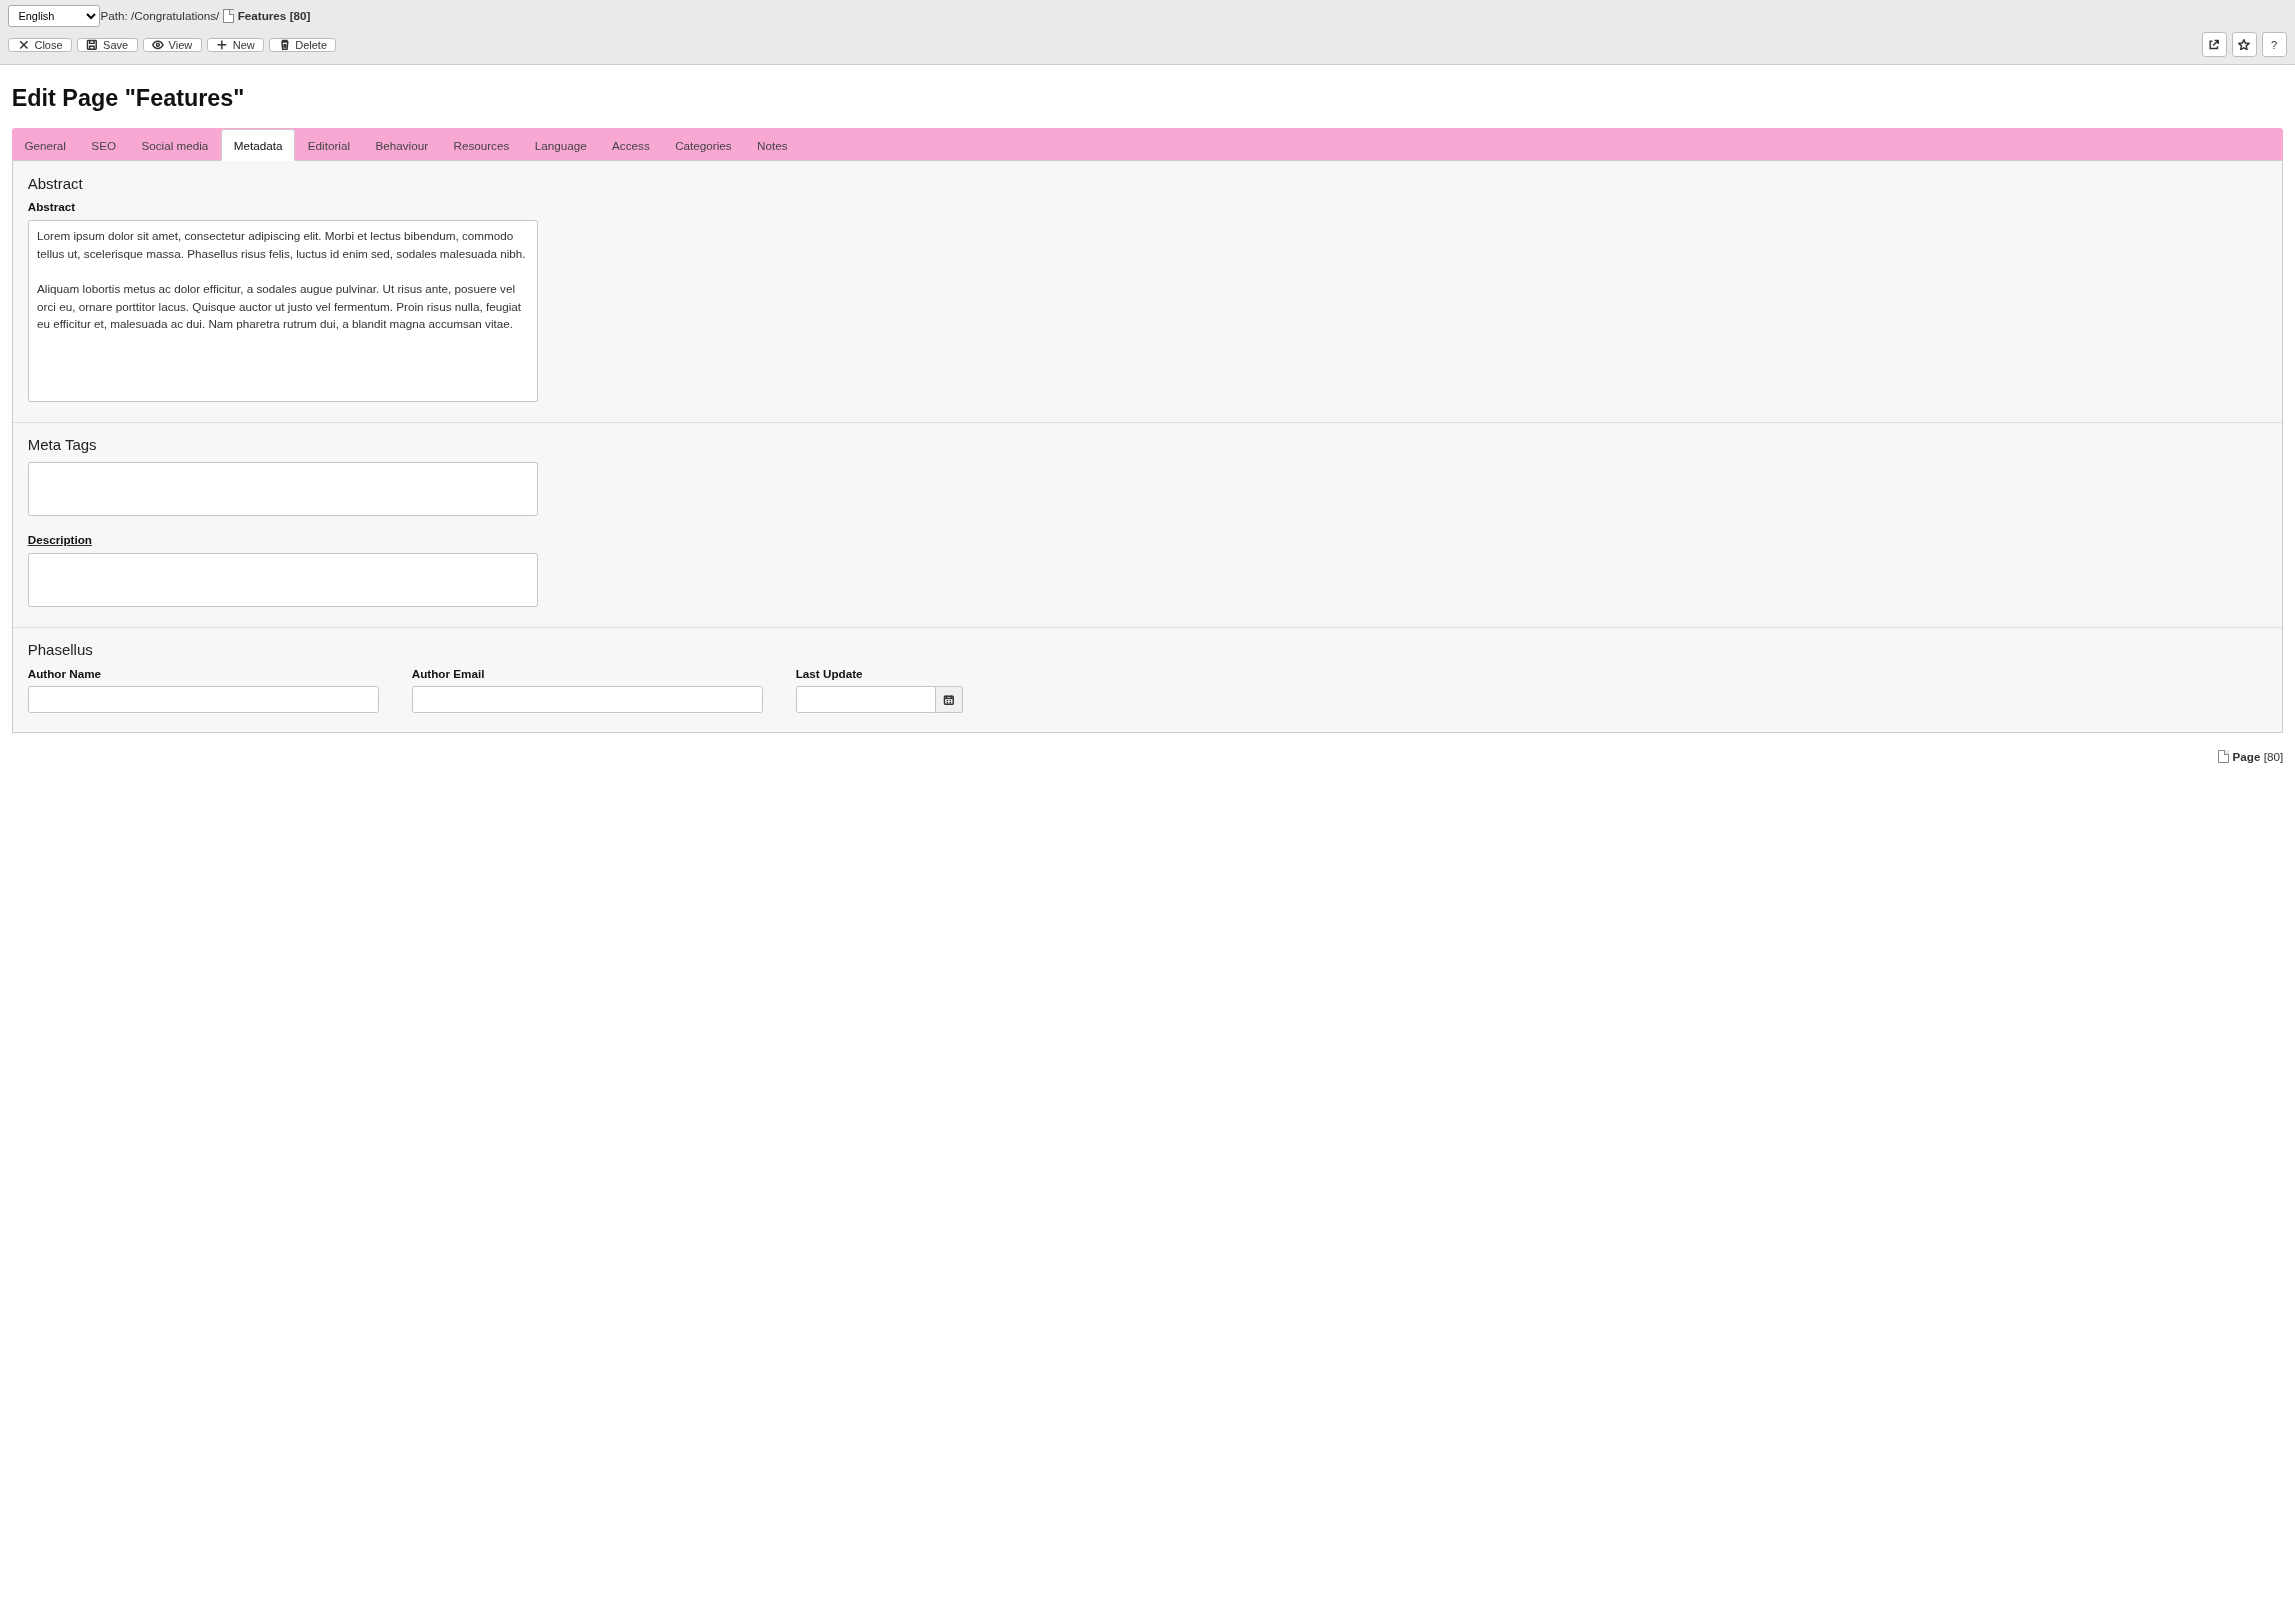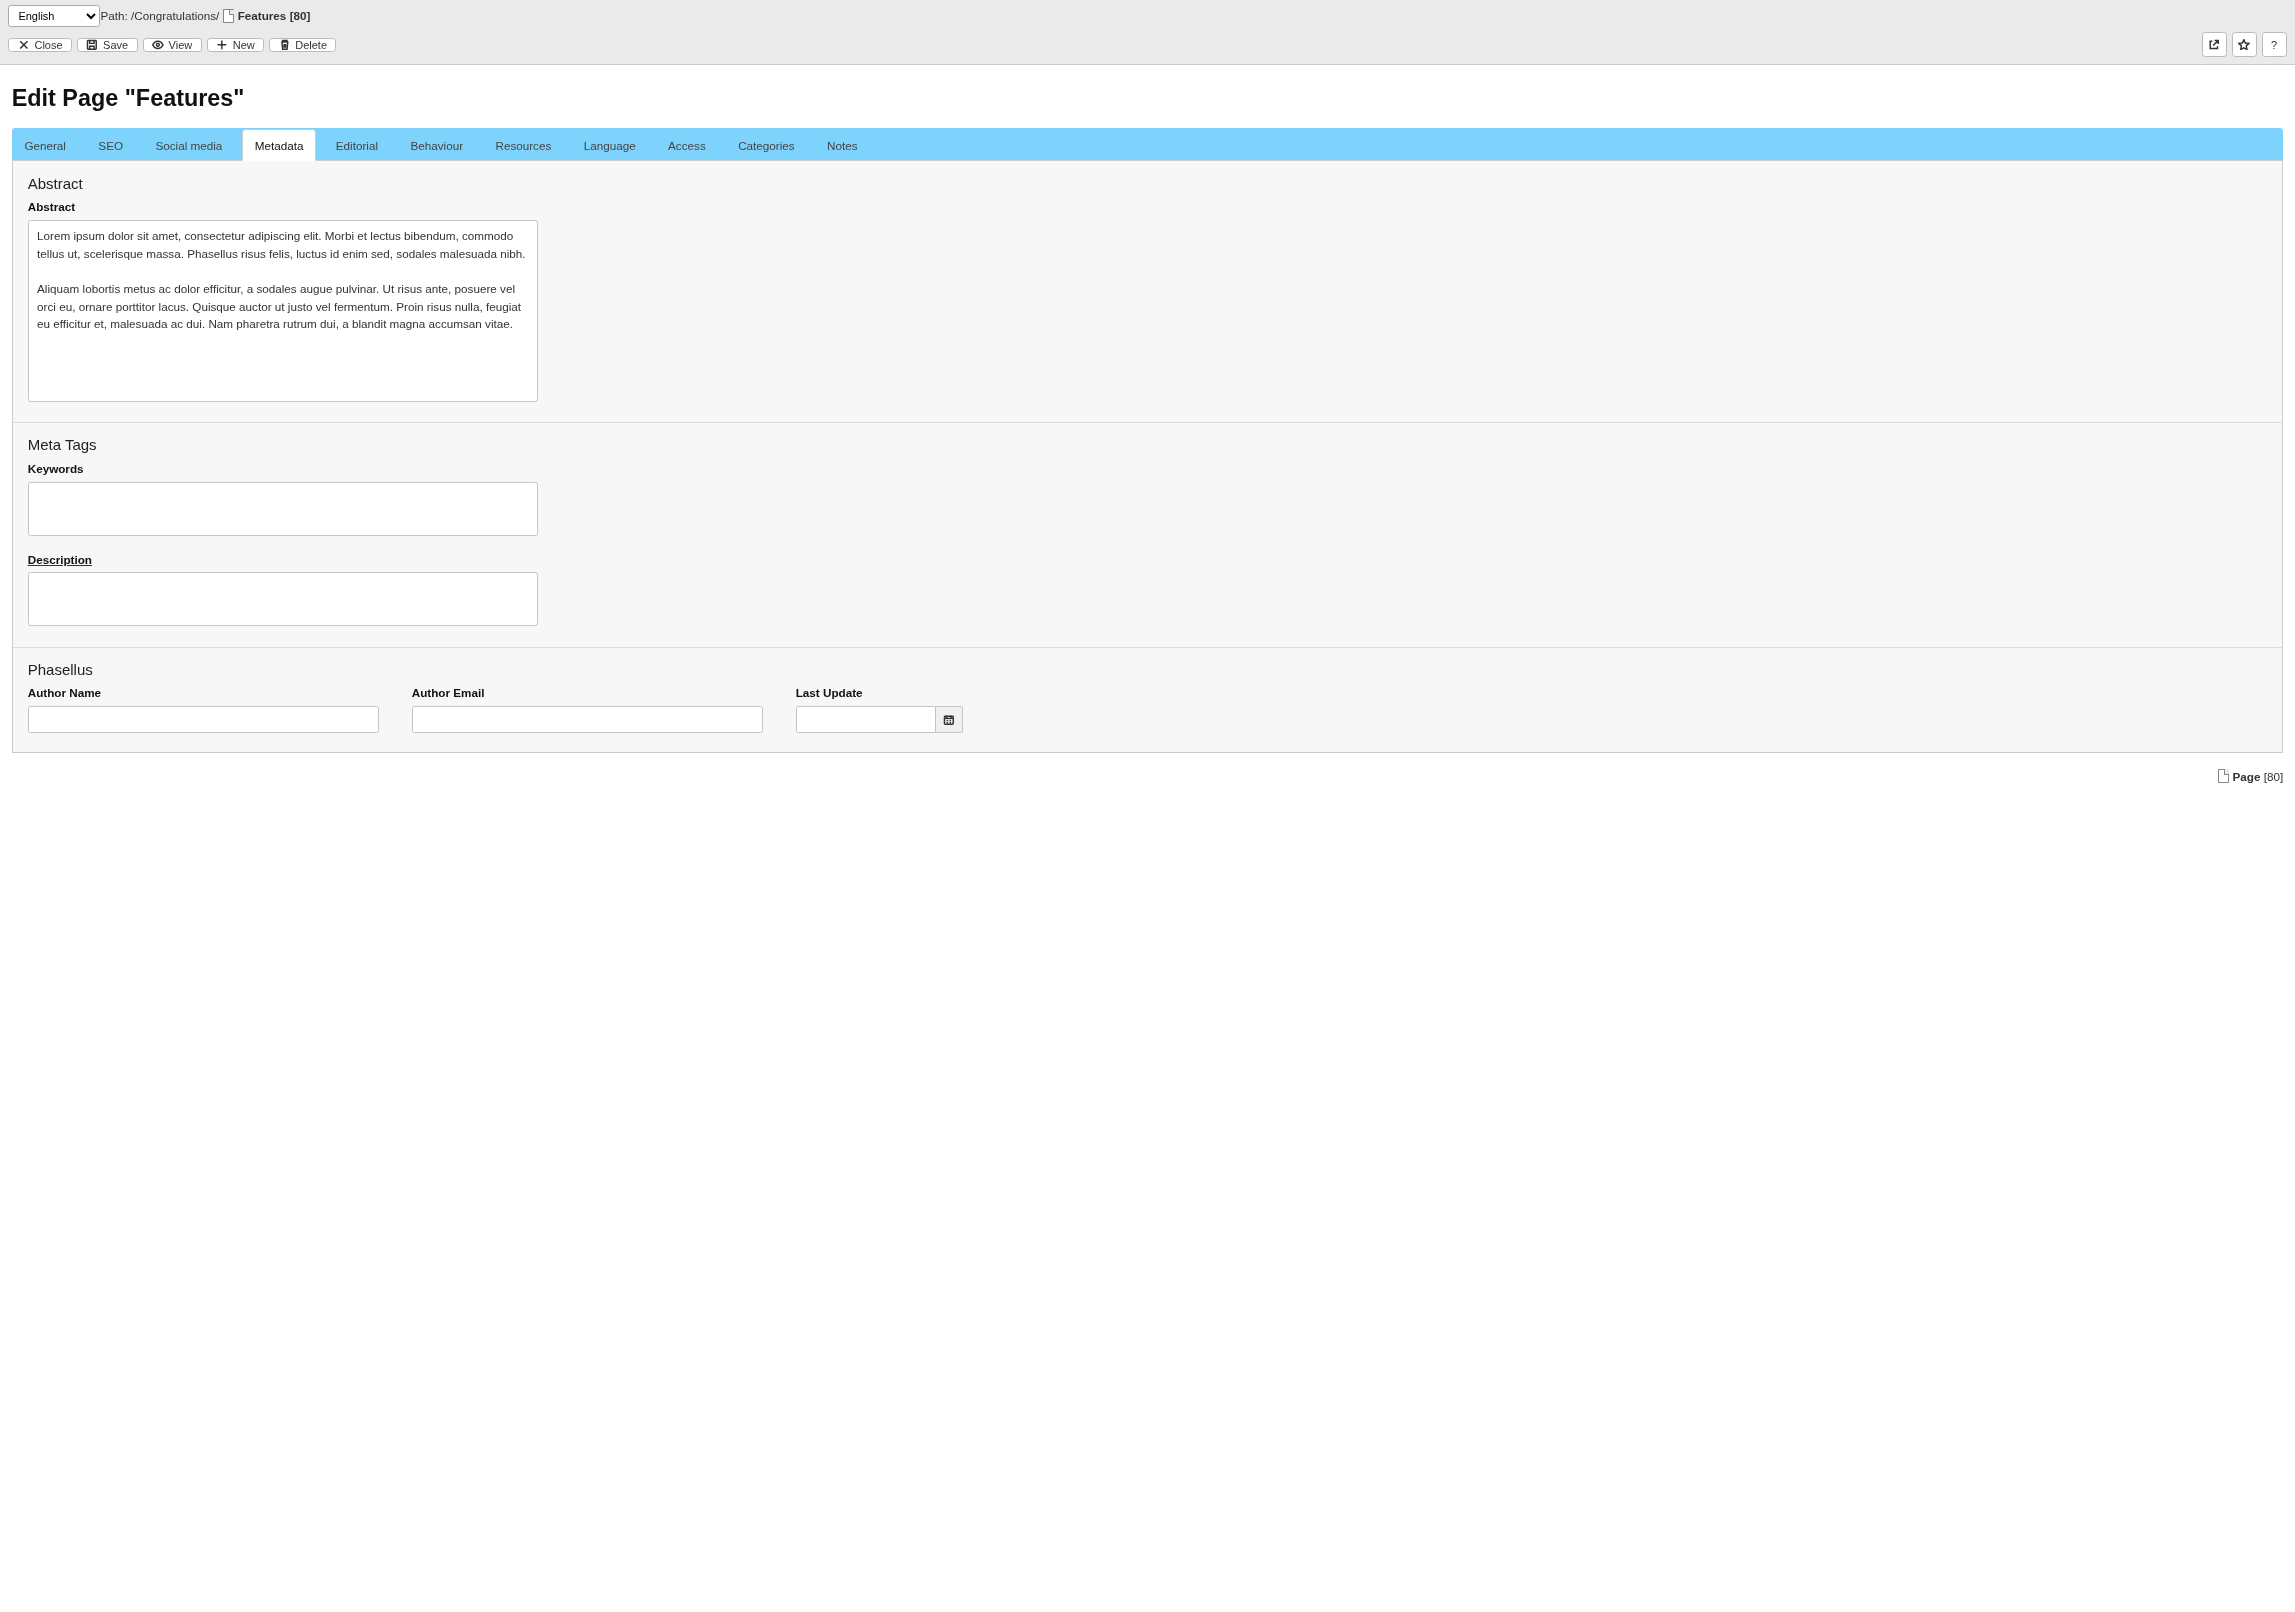--- a/index.html
+++ b/index.html
@@ -87,24 +87,23 @@
 }
 .page-title {
   font-size: 23.4px;
   font-weight: 600;
   margin: 8.4px 0 16.7px 0;
   color: #111;
 }
 .tabs {
   display: flex;
   border-bottom: 0.8px solid #ccc;
-  background: #7dd3fc;
+  background: #f9a8d4;
   border-top-left-radius: 3.3px;
   border-top-right-radius: 3.3px;
-  gap: 7px;
 }
 .tab {
   padding: 8.4px 11.7px;
   font-size: 11.7px;
   color: #444;
   border: 0.8px solid transparent;
   border-bottom: none;
   cursor: pointer;
   position: relative;
   top: 0.8px;
@@ -290,21 +289,20 @@
       <div class="section-title">Abstract</div>
       <label class="field-label">Abstract</label>
       <textarea class="textarea abstract-box" style="">Lorem ipsum dolor sit amet, consectetur adipiscing elit. Morbi et lectus bibendum, commodo tellus ut, scelerisque massa. Phasellus risus felis, luctus id enim sed, sodales malesuada nibh.
 
 Aliquam lobortis metus ac dolor efficitur, a sodales augue pulvinar. Ut risus ante, posuere vel orci eu, ornare porttitor lacus. Quisque auctor ut justo vel fermentum. Proin risus nulla, feugiat eu efficitur et, malesuada ac dui. Nam pharetra rutrum dui, a blandit magna accumsan vitae.</textarea>
     </div>
 
     <div class="section">
       <div class="section-title">Meta Tags</div>
       <div class="meta-field">
-        <label class="field-label">Keywords</label>
         <textarea class="textarea meta-box" style=""></textarea>
       </div>
       <div class="meta-field">
         <label class="field-label">Description</label>
         <textarea class="textarea meta-box" style=""></textarea>
       </div>
     </div>
 
     <div class="section">
       <div class="section-title">Phasellus</div>

